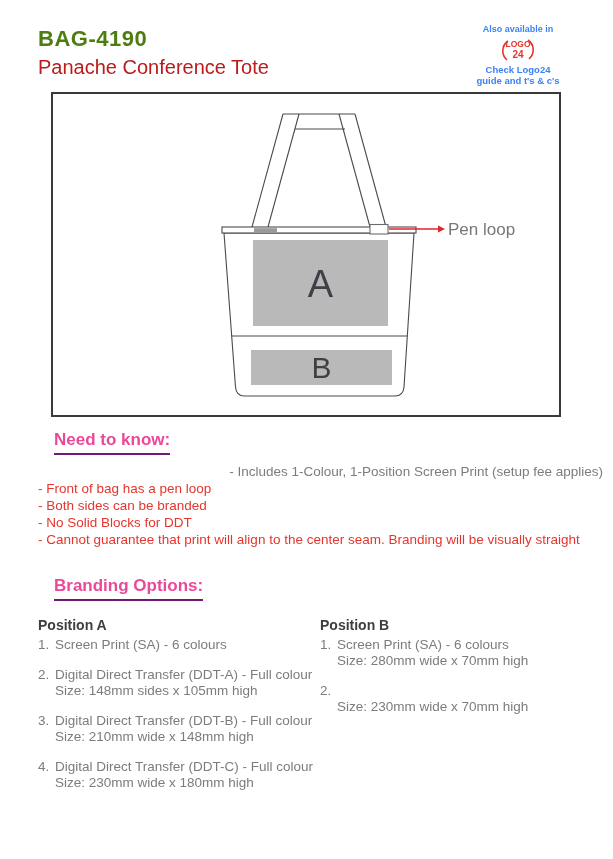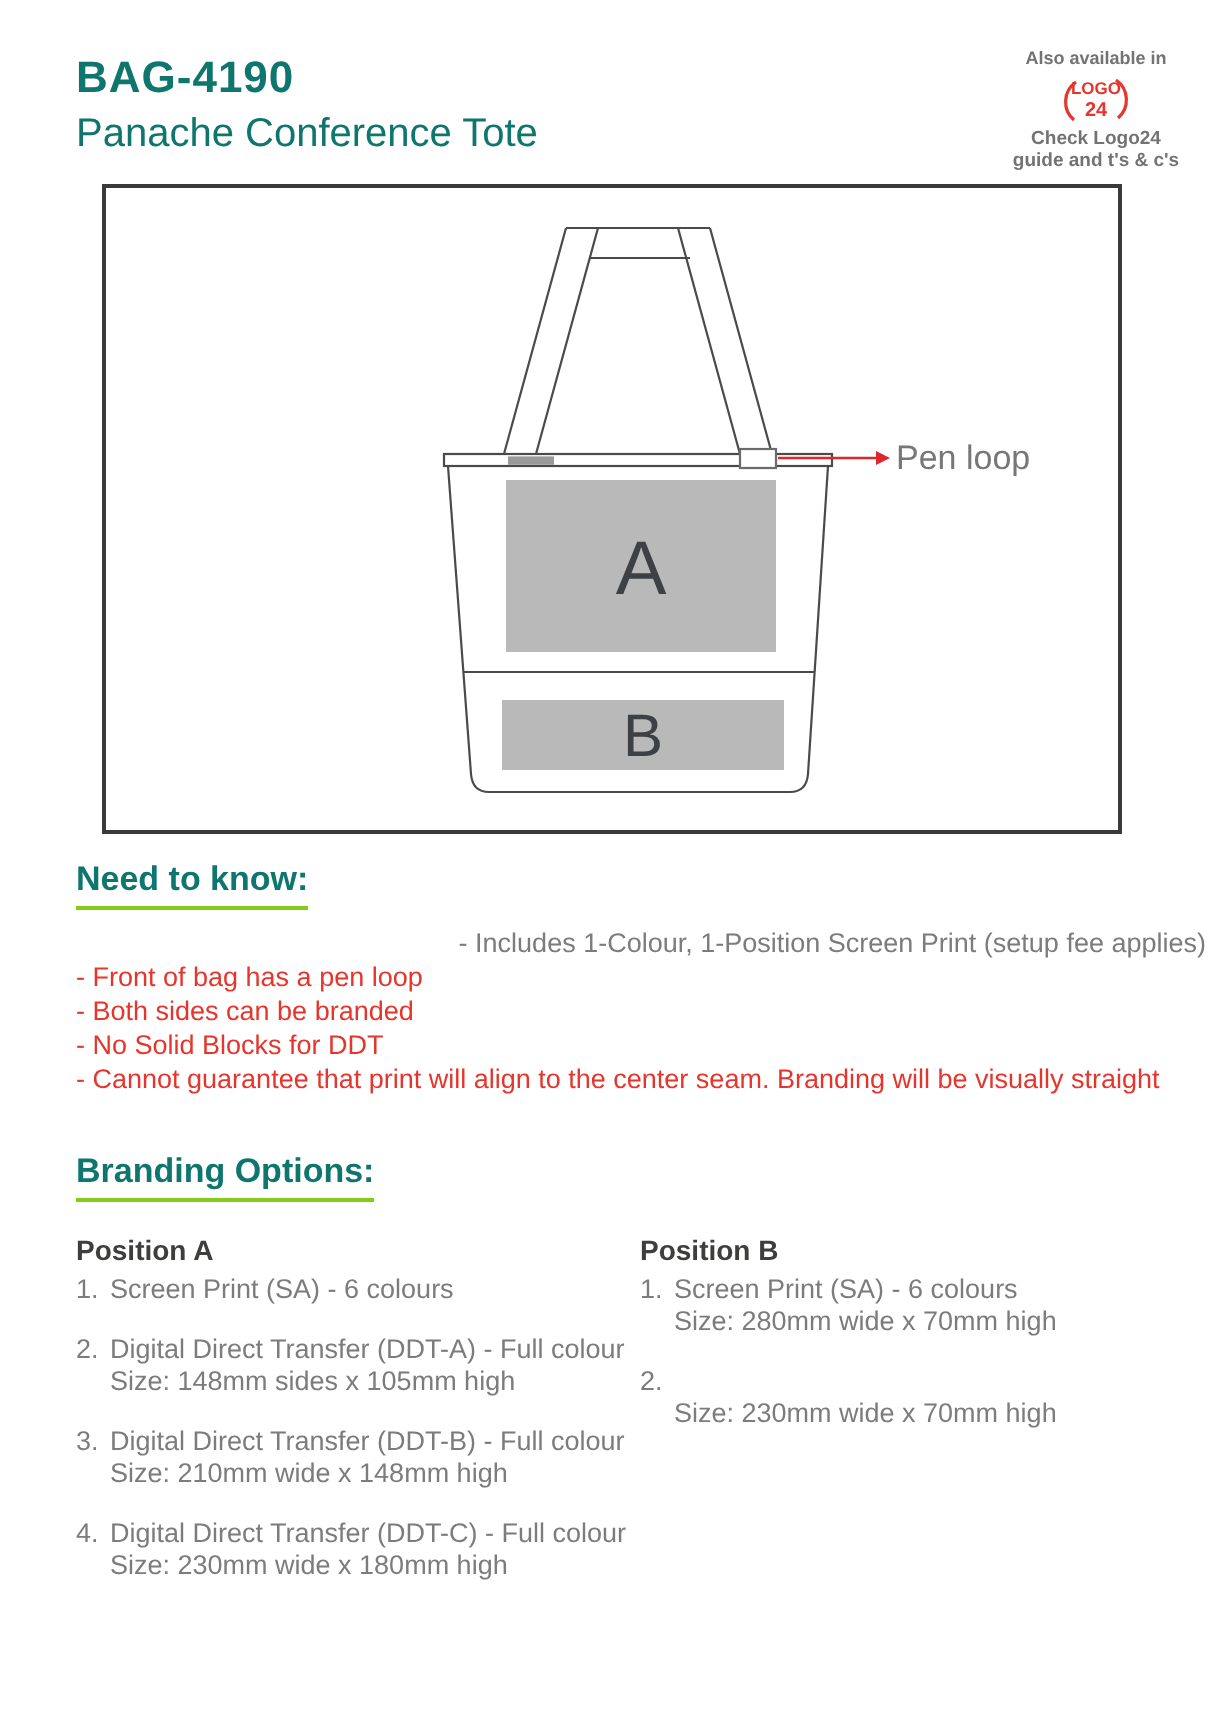--- a/index.html
+++ b/index.html
@@ -3,43 +3,43 @@
 <meta charset="utf-8">
 <style>
   html,body { margin:0; padding:0; background:#ffffff; }
   .page {
     position:relative; width:613px; height:859px; background:#ffffff;
     font-family:"Liberation Sans", sans-serif; overflow:hidden;
   }
 
   
   .title-block { position:absolute; left:38px; top:26px; }
-  .product-code { margin:0; font-size:22px; font-weight:bold; color:#0f766e; letter-spacing:.5px; }
-  .product-name { margin:4px 0 0 0; font-size:20px; font-weight:normal; color:#0f766e; }
+  .product-code { margin:0; font-size:22px; font-weight:bold; color:#4d7c0f; letter-spacing:.5px; }
+  .product-name { margin:4px 0 0 0; font-size:20px; font-weight:normal; color:#b91c1c; }
 
   .logo24-block {
-    position:absolute; left:506px; top:24px; width:84px;
-    text-align:center; color:#737373; font-weight:bold;
+    position:absolute; left:476px; top:24px; width:84px;
+    text-align:center; color:#3b82f6; font-weight:bold;
   }
   .logo24-avail { font-size:9px; line-height:10px; }
   .logo24-badge { margin:1px auto 0 auto; width:36px; height:30px; }
   .logo24-check { font-size:9.5px; line-height:10.5px; }
 
   
   .diagram-box {
     position:absolute; left:51px; top:92px; width:506px; height:321px;
     border:2px solid #3a3a3a; background:#ffffff;
   }
   .diagram-box svg { display:block; }
 
   
   .section-heading {
-    display:inline-block; margin:0 0 8px 0; padding-bottom:3px;
-    font-size:17px; font-weight:bold; color:#0f766e;
-    border-bottom:2px solid #84cc16;
+    display:inline-block; margin:0 0 8px 16px; padding-bottom:3px;
+    font-size:17px; font-weight:bold; color:#ec4899;
+    border-bottom:2px solid #701a75;
   }
   .need-to-know { position:absolute; left:38px; top:430px; width:565px; }
   .ntk-line { font-size:13.5px; line-height:17px; white-space:nowrap; }
   .ntk-line.gray { color:#7c7c7c;text-align:right; }
   .ntk-line.red  { color:#e5352c; }
 
   .branding { position:absolute; left:38px; top:576px; width:565px; }
   .branding-cols { display:flex; margin-top:8px; }
   .branding-col-a { width:282px; flex:none; }
   .branding-col-b { flex:1; }

